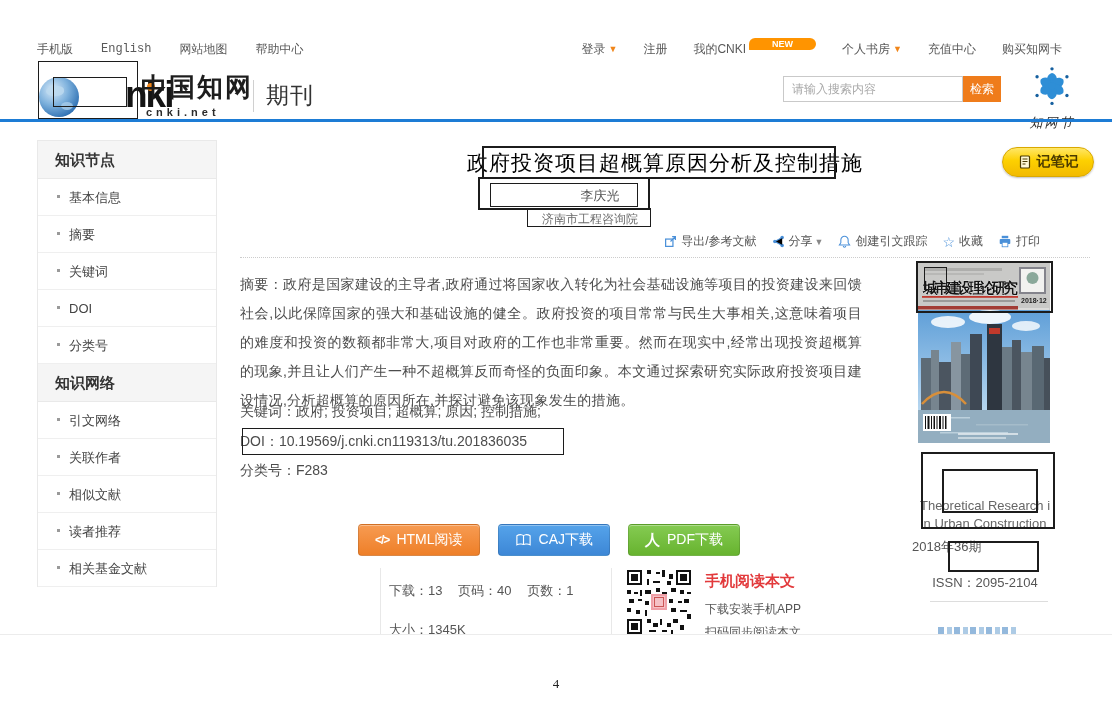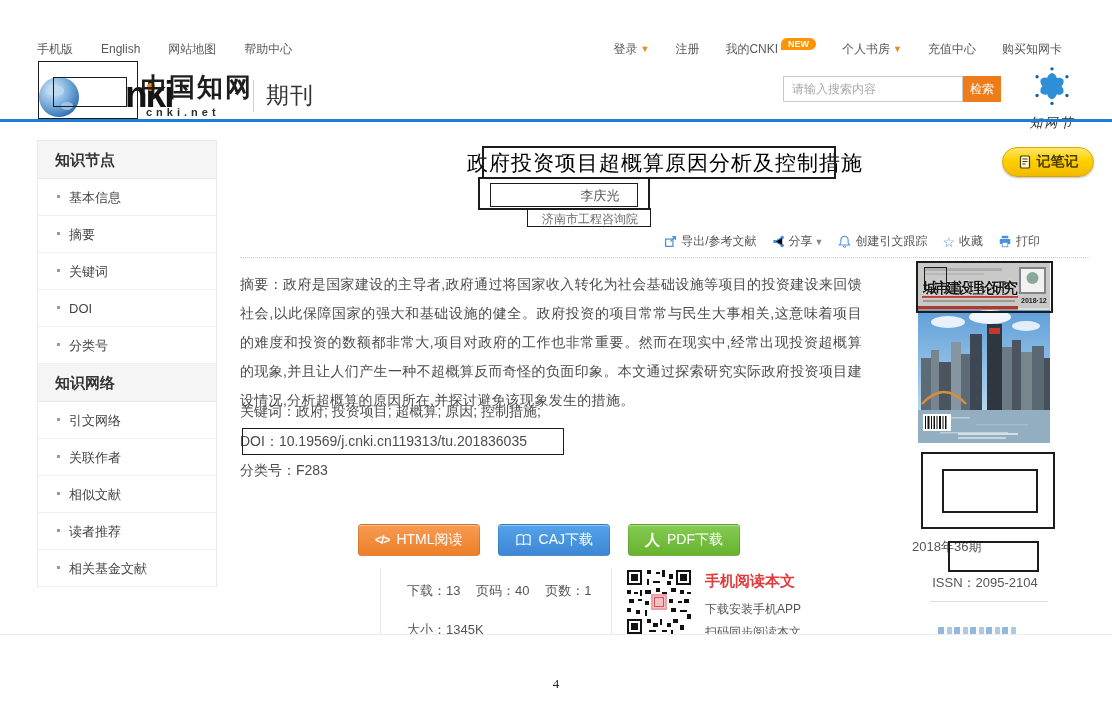--- a/index.html
+++ b/index.html
@@ -4,26 +4,26 @@
 <style>
   * { margin:0; padding:0; box-sizing:border-box; }
   html,body { background:#fff; }
   .page { position:relative; width:1112px; height:704px; margin:0 auto; background:#fff;
           font-family:"Liberation Sans", sans-serif; overflow:hidden; }
 
   
   .topnav { position:absolute; top:38px; left:37px; right:50px; height:22px;
             display:flex; justify-content:space-between; font-size:12px; color:#595959; }
   .topnav .grp { display:flex; align-items:center; }
-  .topnav .grp.left  > * { margin-right:28px; }
+  .topnav .grp.left  > * { margin-right:28px;font-family:Liberation Mono, monospace; }
   .topnav .grp.right > * { margin-left:26px; }
   .tlink { color:#595959; cursor:pointer; display:inline-flex; align-items:center; }
   .caret { color:#f08519; font-size:9px; margin-left:3px; }
   .newbadge { background:#ff9400; color:#fff; font-size:9px; font-weight:bold;
-              border-radius:7px 7px 7px 1px; padding:1px 7px; margin-left:3px; position:relative; top:-5px; }
+              border-radius:7px 7px 7px 1px; padding:1px 23px; margin-left:3px; position:relative; top:-5px; }
 
   
   .globe { position:absolute; left:39px; top:77px; width:40px; height:40px; border-radius:50%;
            background:radial-gradient(circle at 35% 32%, #d9eaf8 0%, #7fb2dd 40%, #2a6cb0 80%, #1b4f8a 100%); }
   .globe:after { content:""; position:absolute; left:7px; top:9px; width:18px; height:10px;
                  background:#bcd9ef; border-radius:60% 40% 50% 50%; opacity:.85; }
   .globe:before { content:""; position:absolute; right:6px; bottom:7px; width:12px; height:8px;
                   background:#a9cdea; border-radius:50%; opacity:.8; }
   .nki { position:absolute; left:81px; top:74px; font-size:37px; font-weight:bold; color:#141414; letter-spacing:-2px;margin-left:44px; }
   .orangedot { position:absolute; left:147px; top:83px; width:8px; height:8px; border-radius:50%; background:#f08519; }
@@ -77,21 +77,21 @@
            padding:0 16px; margin:0 9px; cursor:pointer; border:1px solid rgba(0,0,0,.12);
            box-shadow:inset 0 1px 0 rgba(255,255,255,.35); }
   .dlbtn .bicon { margin-right:7px; display:inline-flex; align-items:center; font-weight:bold; }
   .btn-html { background:linear-gradient(#f79b52,#ee7f28); }
   .btn-caj  { background:linear-gradient(#55a3ea,#3d87d6); }
   .btn-pdf  { background:linear-gradient(#85cb52,#67b32f); }
   .htmlglyph { font-size:12px; font-weight:bold; letter-spacing:-1px; }
   .pdfglyph { font-size:15px; font-weight:bold; }
 
   .stats { position:absolute; left:380px; top:568px; width:470px; height:66px; display:flex; }
-  .stats-left { width:232px; border-left:1px solid #e8e8e8; border-right:1px solid #e8e8e8; padding:14px 0 0 26px;
+  .stats-left { width:232px; border-left:1px solid #e8e8e8; border-right:1px solid #e8e8e8; padding:14px 0 0 8px;
                 font-size:13px; color:#555; }
   .stats-left .row2 { margin-top:21px; }
   .stats-left span { margin-right:12px; }
   .stats-right { display:flex; padding-left:15px; }
   .qr { margin-top:2px; }
   .mobiletext { margin-left:14px; padding-top:4px; }
   .mobiletext .mt1 { color:#e23a3c; font-size:15px; font-weight:bold; }
   .mobiletext .mt2 { color:#555; font-size:12px; margin-top:10px; }
   .mobiletext .mt3 { color:#555; font-size:12px; margin-top:6px; }
 
@@ -412,20 +412,21 @@
         <rect x="15.5" y="154" width="1.5" height="13"></rect>
       <rect x="18.5" y="154" width="1" height="13"></rect>
         <rect x="21" y="154" width="2" height="13"></rect>
       <rect x="24.5" y="154" width="1" height="13"></rect>
         <rect x="27" y="154" width="1.5" height="13"></rect>
     </g>
     <rect x="40" y="171" width="60" height="2" fill="#e8eef2" opacity=".75"></rect>
     <rect x="40" y="175" width="48" height="2" fill="#e8eef2" opacity=".6"></rect>
   </svg>
 
+  <div class="jname-en">Theoretical Research in Urban Construction</div>
   <div class="jissue">2018年36期</div>
   <div class="jissn">ISSN：2095-2104</div>
   <div class="jdivider"></div>
   <div class="smudge"></div>
 
   <div class="bottom-mask"></div>
   <div class="pagenum">4</div>
 
   <div class="ann thin" style="left:38px;  top:61px;  width:100px; height:58px;"></div>
   <div class="ann thin" style="left:53px;  top:77px;  width:74px;  height:30px;"></div>

